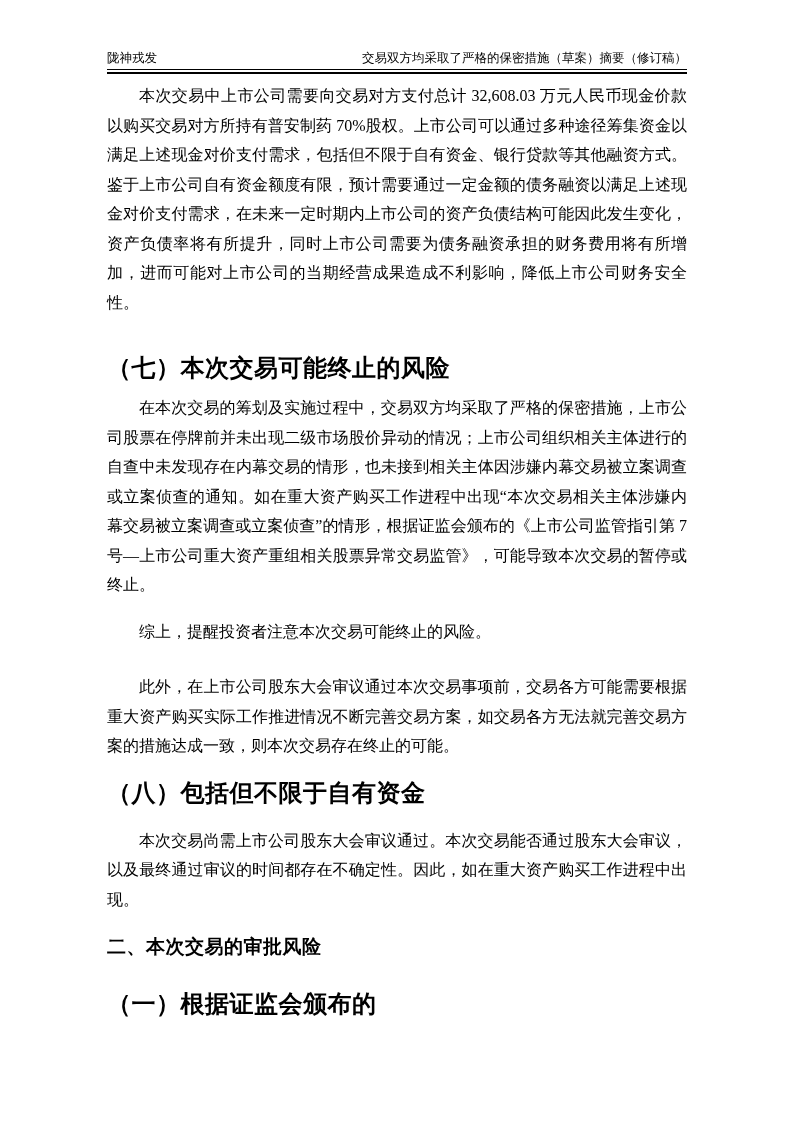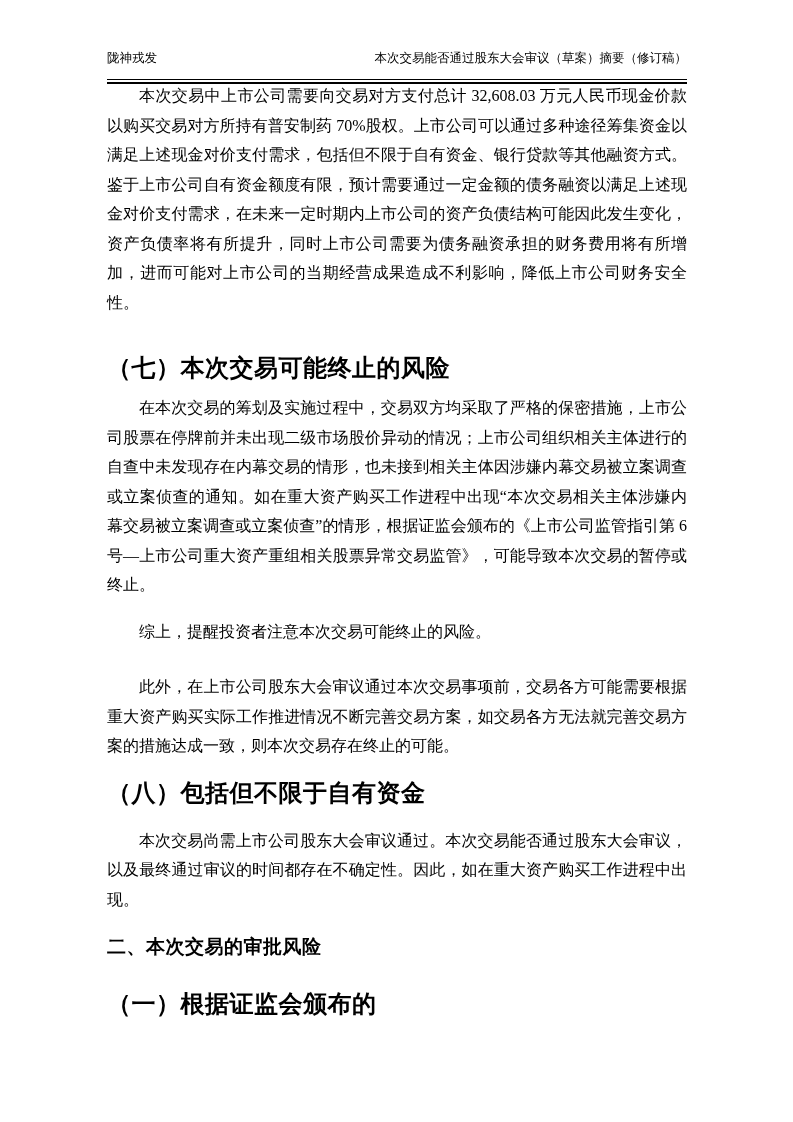--- a/index.html
+++ b/index.html
@@ -20,21 +20,21 @@
     top: 50px;
     left: 107px;
     width: 580px;
   }
   .header-row {
     display: flex;
     justify-content: space-between;
     align-items: center;
     font-size: 12.5px;
     line-height: 17px;
-    padding-bottom: 12px;
+    padding-bottom: 2px;
     border-bottom: 1px solid #000;
   }
   .header-rule {
     height: 2px;
     background: #000;
     margin-top: 2px;
   }
   
   .body {
     position: absolute;
@@ -84,32 +84,32 @@
   }
 </style>
 </head>
 <body>
 
 <div class="page">
 
   <div class="header">
     <div class="header-row">
       <span>陇神戎发</span>
-      <span>本次交易能否通过股东大会审议（草案）摘要（修订稿）</span>
+      <span>交易双方均采取了严格的保密措施（草案）摘要（修订稿）</span>
     </div>
     <div class="header-rule"></div>
   </div>
 
   <div class="body">
 
     <p class="para p-intro">本次交易中上市公司需要向交易对方支付总计 32,608.03 万元人民币现金价款以购买交易对方所持有普安制药 70%股权。上市公司可以通过多种途径筹集资金以满足上述现金对价支付需求，包括但不限于自有资金、银行贷款等其他融资方式。鉴于上市公司自有资金额度有限，预计需要通过一定金额的债务融资以满足上述现金对价支付需求，在未来一定时期内上市公司的资产负债结构可能因此发生变化，资产负债率将有所提升，同时上市公司需要为债务融资承担的财务费用将有所增加，进而可能对上市公司的当期经营成果造成不利影响，降低上市公司财务安全性。</p>
 
     <h2 class="sec mt-h7">（七）本次交易可能终止的风险</h2>
 
-    <p class="para mt-p7a">在本次交易的筹划及实施过程中，交易双方均采取了严格的保密措施，上市公司股票在停牌前并未出现二级市场股价异动的情况；上市公司组织相关主体进行的自查中未发现存在内幕交易的情形，也未接到相关主体因涉嫌内幕交易被立案调查或立案侦查的通知。如在重大资产购买工作进程中出现“本次交易相关主体涉嫌内幕交易被立案调查或立案侦查”的情形，根据证监会颁布的《上市公司监管指引第 6 号—上市公司重大资产重组相关股票异常交易监管》，可能导致本次交易的暂停或终止。</p>
+    <p class="para mt-p7a">在本次交易的筹划及实施过程中，交易双方均采取了严格的保密措施，上市公司股票在停牌前并未出现二级市场股价异动的情况；上市公司组织相关主体进行的自查中未发现存在内幕交易的情形，也未接到相关主体因涉嫌内幕交易被立案调查或立案侦查的通知。如在重大资产购买工作进程中出现“本次交易相关主体涉嫌内幕交易被立案调查或立案侦查”的情形，根据证监会颁布的《上市公司监管指引第 7 号—上市公司重大资产重组相关股票异常交易监管》，可能导致本次交易的暂停或终止。</p>
 
     <p class="para mt-p7c">综上，提醒投资者注意本次交易可能终止的风险。</p>
 
     <p class="para mt-p7b">此外，在上市公司股东大会审议通过本次交易事项前，交易各方可能需要根据重大资产购买实际工作推进情况不断完善交易方案，如交易各方无法就完善交易方案的措施达成一致，则本次交易存在终止的可能。</p>
 
     <h2 class="sec mt-h8">（八）包括但不限于自有资金</h2>
 
     <p class="para mt-p8">本次交易尚需上市公司股东大会审议通过。本次交易能否通过股东大会审议，以及最终通过审议的时间都存在不确定性。因此，如在重大资产购买工作进程中出现。</p>
 
     <h1 class="chapter mt-ch2">二、本次交易的审批风险</h1>

